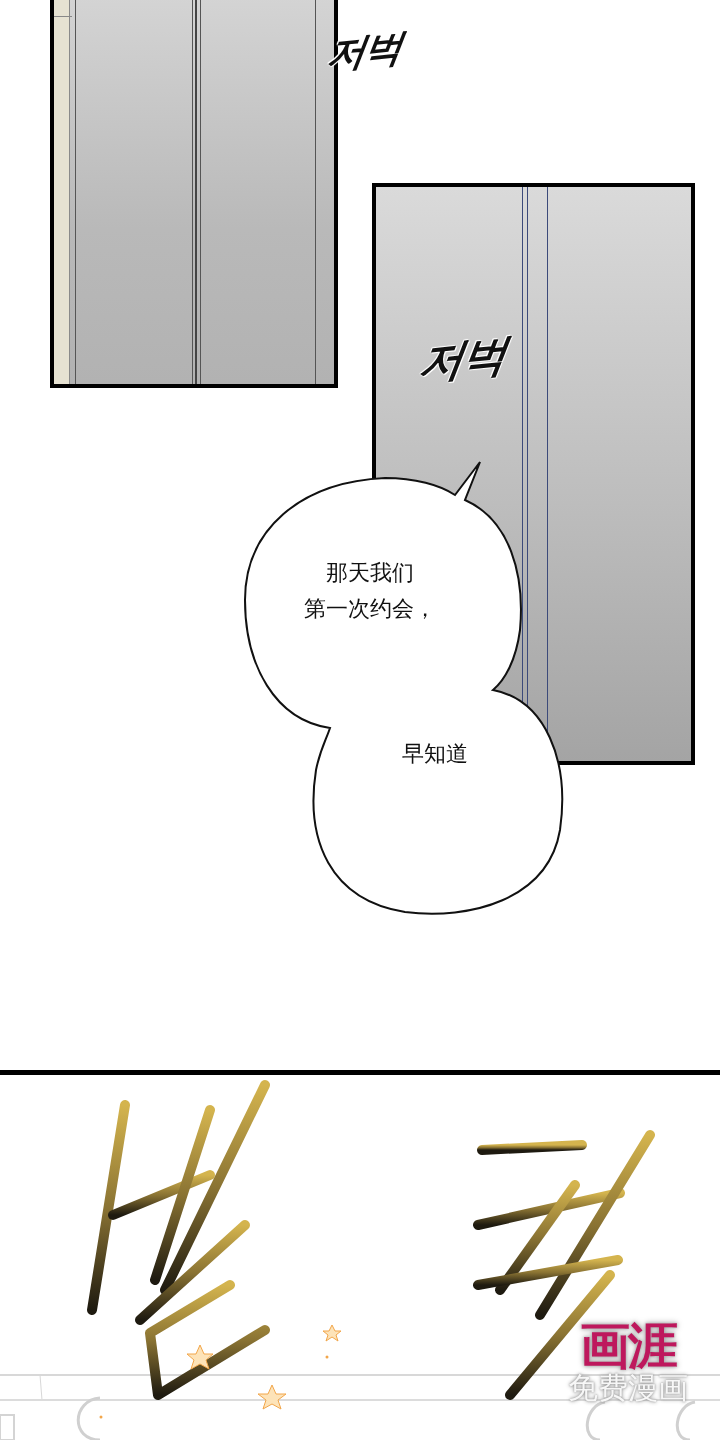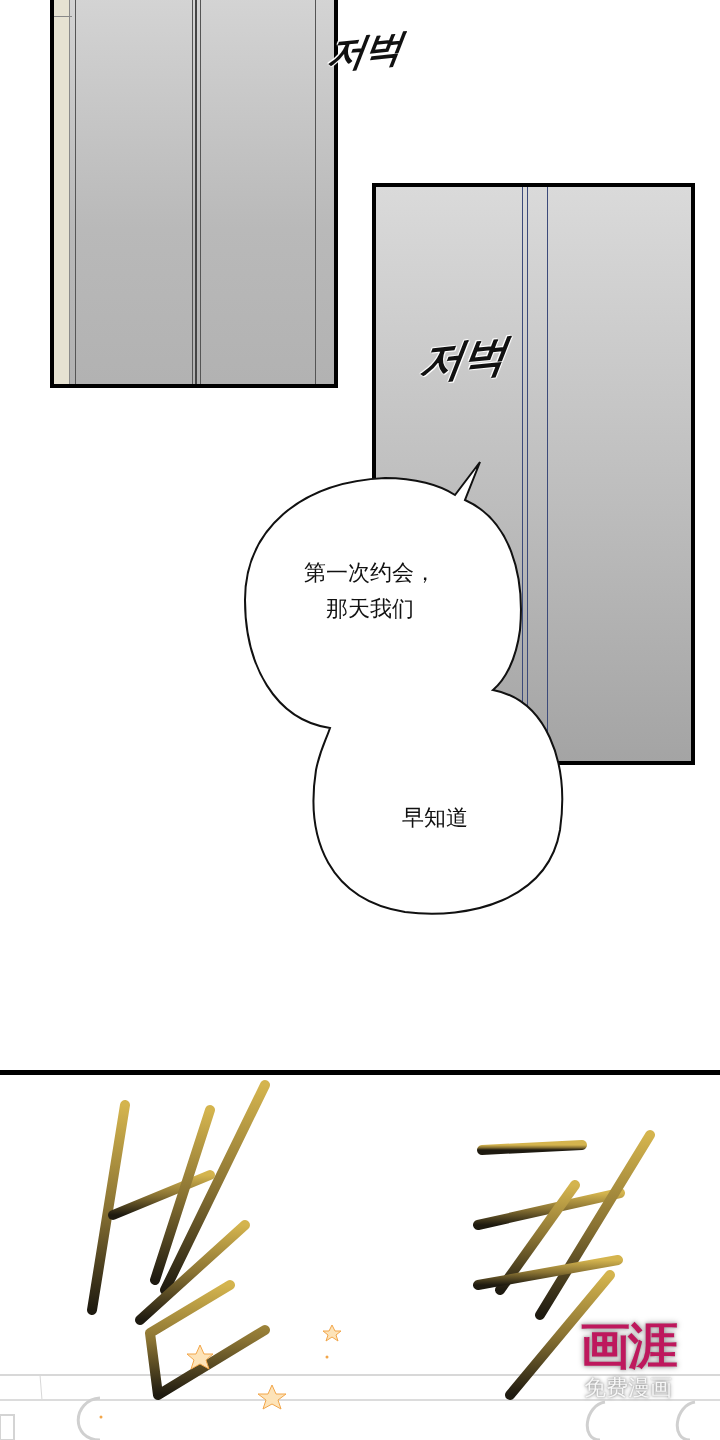--- a/index.html
+++ b/index.html
@@ -43,40 +43,40 @@
     .sfx-1 { left: 328px; top: 26px; font-size: 38px; }
     .sfx-2 { left: 420px; top: 330px; font-size: 44px; }
 
     
     .bubble-svg { left: 0; top: 0; }
     .bubble-text {
       color: #111; text-align: center; font-size: 22px; line-height: 36px;
       font-family: "DejaVu Sans", sans-serif;
     }
     .bt-1 { left: 265px; top: 555px; width: 210px; }
-    .bt-2 { left: 330px; top: 800px; width: 210px; }
+    .bt-2 { left: 330px; top: 736px; width: 210px; }
 
     
     .divider { left: 0; top: 1070px; width: 720px; height: 5px; background: #000; }
 
     
     .gold-sfx { left: 0; top: 1075px; }
 
     
     .sketch { left: 0; top: 1370px; }
 
     
     .wm { right: 32px; top: 1318px; width: 120px; text-align: center; }
     .wm-logo {
       font-size: 50px; font-weight: bold; color: #be185d; line-height: 56px;
       text-shadow: 0 0 6px #9a9a9a, 0 0 3px #aaa;
       letter-spacing: -2px;
     }
     .wm-sub {
-      font-size: 22px; color: #f7f7f7; line-height: 28px;
+      font-size: 30px; color: #f7f7f7; line-height: 28px;
       text-shadow: 0 0 4px #8a8a8a, 0 0 2px #999;
     }
   </style>
 </head>
 <body>
 
 <div class="abs door-a">
   <div class="frame"></div>
   <div class="frame-tick"></div>
   <div class="vline" style="left:21px"></div>
@@ -102,22 +102,22 @@
            C 545 700, 570 760, 560 830
            C 548 900, 470 920, 405 912
            C 330 900, 305 840, 316 770
            C 320 750, 326 740, 330 728
            C 275 720, 245 665, 245 600
            C 245 530, 300 482, 385 478
            C 415 478, 440 485, 455 495 Z" fill="#ffffff" stroke="#111" stroke-width="2"></path>
 </svg>
 
 <div class="abs bubble-text bt-1">
+  <div>那天我们</div>
   <div>第一次约会，</div>
-  <div>那天我们</div>
 </div>
 <div class="abs bubble-text bt-2">
   <div>早知道</div>
 </div>
 
 <div class="abs divider"></div>
 
 <svg class="abs sketch" width="720" height="70">
   <line x1="0" y1="5" x2="720" y2="5" stroke="#d8d8d8" stroke-width="2"></line>
   <line x1="40" y1="5" x2="42" y2="30" stroke="#d8d8d8" stroke-width="1"></line>

